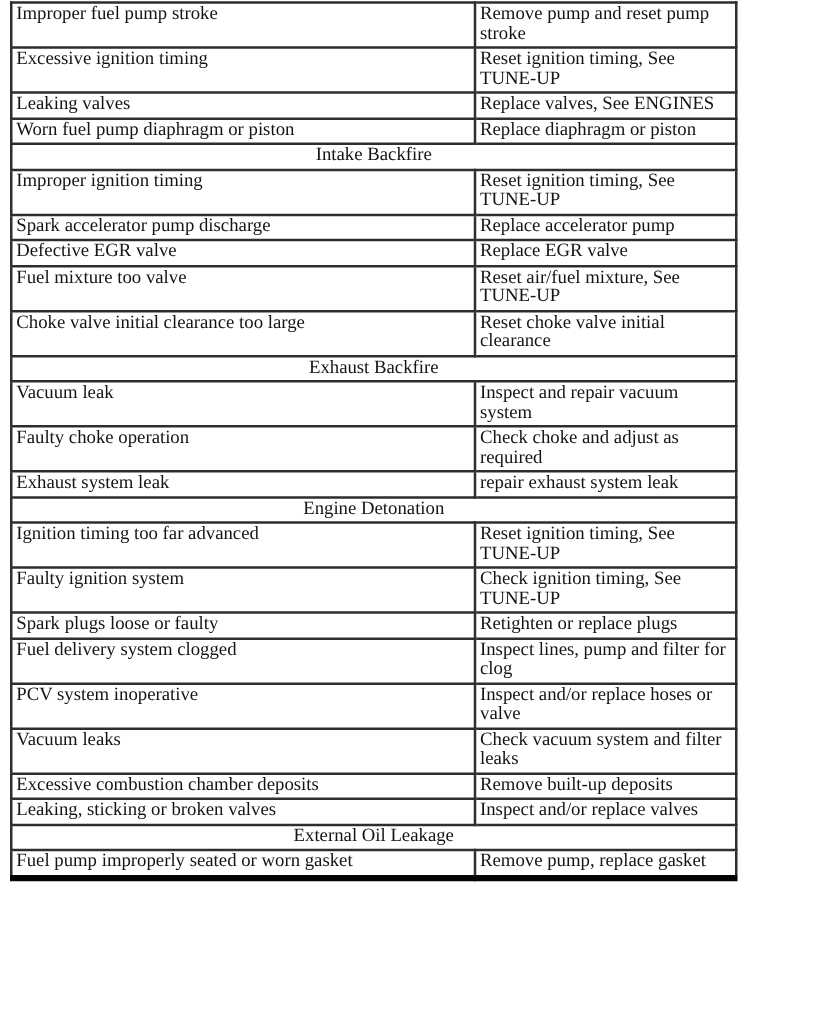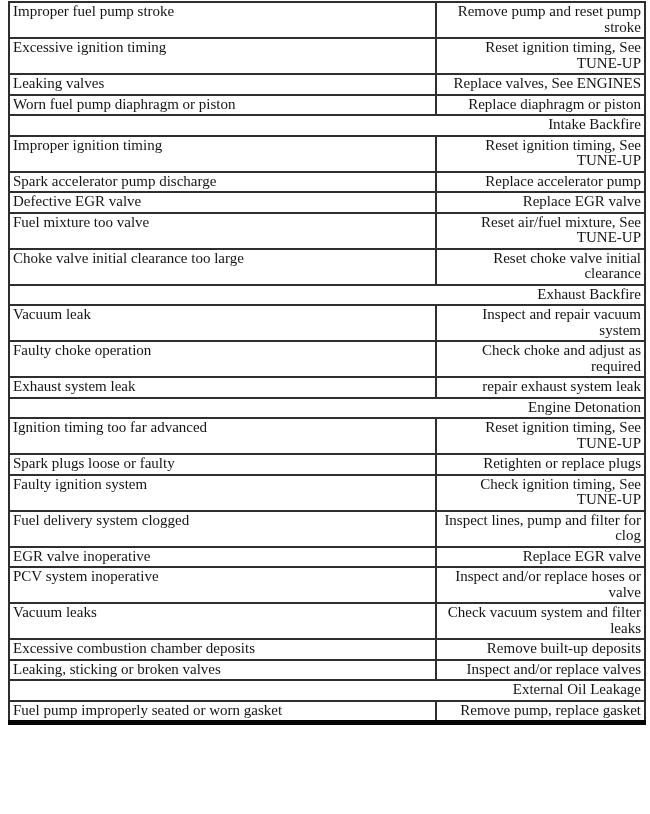--- a/index.html
+++ b/index.html
@@ -15,43 +15,43 @@
     background: #ffffff;
     font-family: "Liberation Serif", "DejaVu Serif", serif;
     font-size: 15px;
     line-height: 15.5px;
     color: #141414;
   }
   table.trouble-table {
     position: absolute;
     left: 8px;
     top: 1px;
-    width: 638px;
+    width: 582px;
     border-collapse: collapse;
     border: 2px solid #2b2b2b;
     border-bottom: 5px solid #050505;
     background: #ffffff;
   }
   table.trouble-table td {
     border: 2px solid #2e2e2e;
     vertical-align: top;
     padding: 1px 3px 2px 3px;
   }
   td.cause {
     padding-left: 19px;
     text-align: left;
   }
   td.remedy {
     width: 201px;
-    text-align: right;
+    text-align: left;
     padding-right: 3px;
   }
   td.section-header {
     padding-left: 3px;
-    text-align: right;
+    text-align: center;
   }
 </style>
 </head>
 <body>
 
 <div class="page">
   <table class="trouble-table">
     <tbody>
         <tr>
     <td class="cause">Improper fuel pump stroke</td>
@@ -108,34 +108,30 @@
     <td class="remedy">repair exhaust system leak</td>
   </tr>
         <tr>
     <td class="section-header" colspan="2">Engine Detonation</td>
   </tr>
         <tr>
     <td class="cause">Ignition timing too far advanced</td>
     <td class="remedy">Reset ignition timing, See TUNE-UP</td>
   </tr>
         <tr>
+    <td class="cause">Faulty ignition system</td>
+    <td class="remedy">Check ignition timing, See TUNE-UP</td>
+  </tr>
+        <tr>
     <td class="cause">Spark plugs loose or faulty</td>
     <td class="remedy">Retighten or replace plugs</td>
   </tr>
         <tr>
-    <td class="cause">Faulty ignition system</td>
-    <td class="remedy">Check ignition timing, See TUNE-UP</td>
-  </tr>
-        <tr>
     <td class="cause">Fuel delivery system clogged</td>
     <td class="remedy">Inspect lines, pump and filter for clog</td>
-  </tr>
-        <tr>
-    <td class="cause">EGR valve inoperative</td>
-    <td class="remedy">Replace EGR valve</td>
   </tr>
         <tr>
     <td class="cause">PCV system inoperative</td>
     <td class="remedy">Inspect and/or replace hoses or valve</td>
   </tr>
         <tr>
     <td class="cause">Vacuum leaks</td>
     <td class="remedy">Check vacuum system and filter leaks</td>
   </tr>
         <tr>

